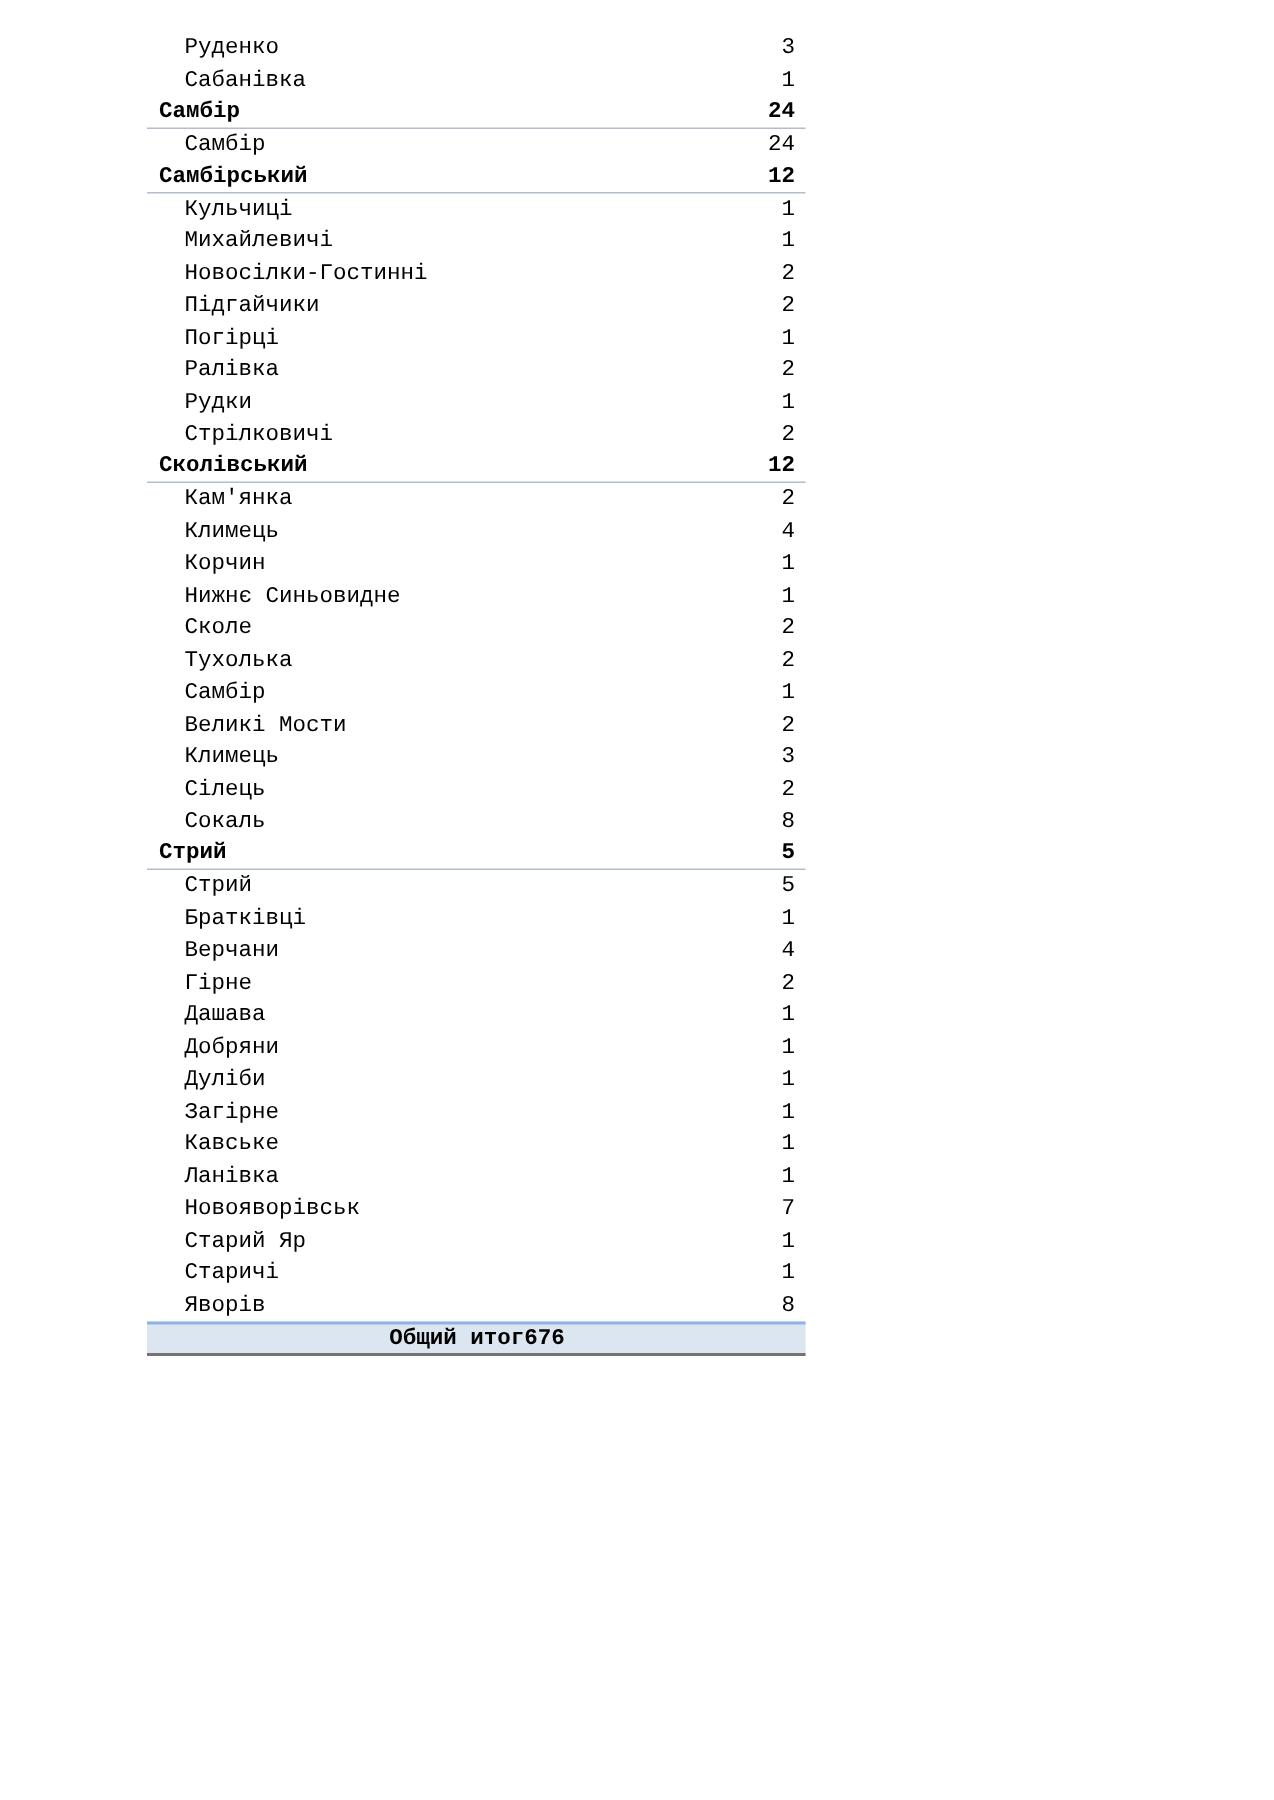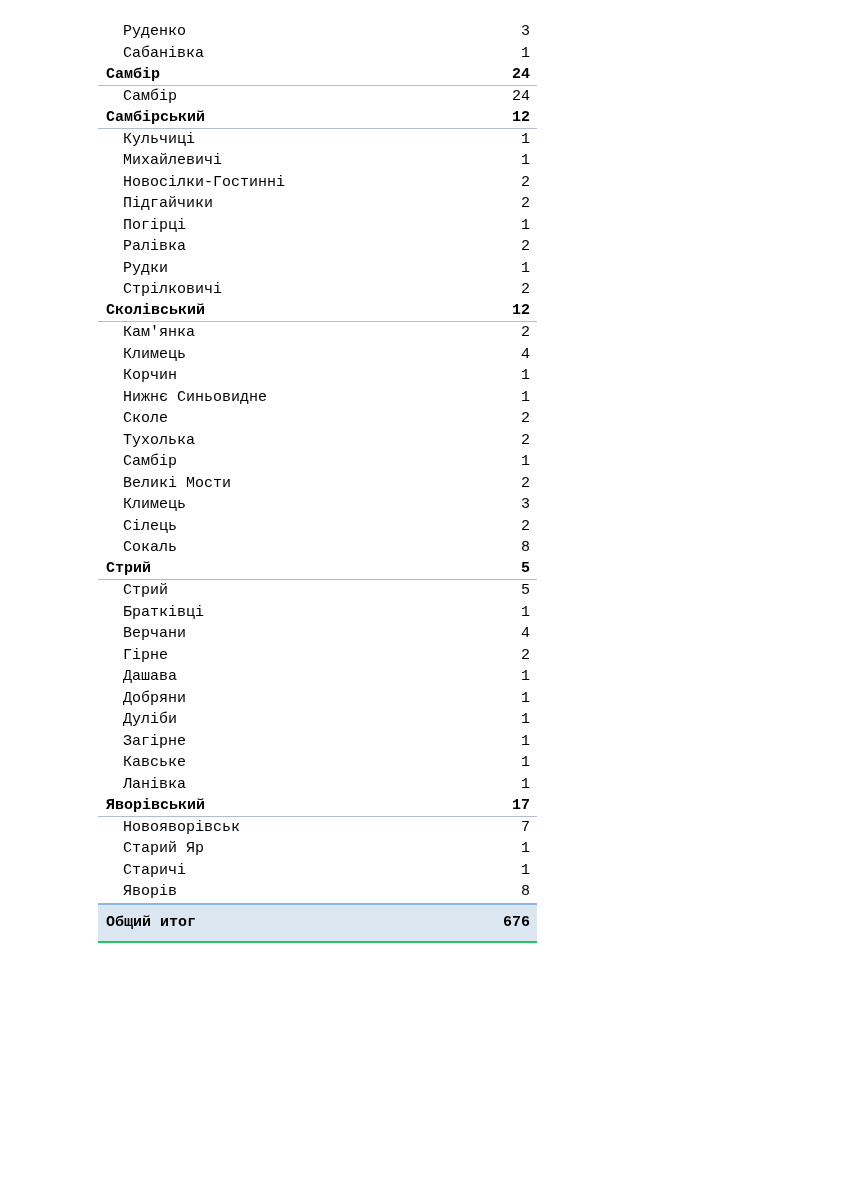--- a/index.html
+++ b/index.html
@@ -43,22 +43,23 @@
     font-weight: 700;
     border-bottom: 1px solid #b4bdca;
   }
   .row.group .label {
     padding-left: 8px;
   }
   .row.grand_total {
     font-weight: 700;
     background: #dce6f1;
     border-top: 2px solid #8db4e2;
-    border-bottom: 2px solid #22c55e;
-    height: 40px;
+    border-bottom: 2px solid #737373;
+    height: 23px;
+    justify-content: center;
   }
   .row.grand_total .label {
     padding-left: 8px;
   }
 </style>
 </head>
 <body>
 
 <div class="page">
   <div class="pivot-table" id="pivot-table">
@@ -199,24 +200,20 @@
     <span class="value">1</span>
   </div>
       <div class="row item">
     <span class="label">Кавське</span>
     <span class="value">1</span>
   </div>
       <div class="row item">
     <span class="label">Ланівка</span>
     <span class="value">1</span>
   </div>
-      <div class="row group">
-    <span class="label">Яворівський</span>
-    <span class="value">17</span>
-  </div>
       <div class="row item">
     <span class="label">Новояворівськ</span>
     <span class="value">7</span>
   </div>
       <div class="row item">
     <span class="label">Старий Яр</span>
     <span class="value">1</span>
   </div>
       <div class="row item">
     <span class="label">Старичі</span>

